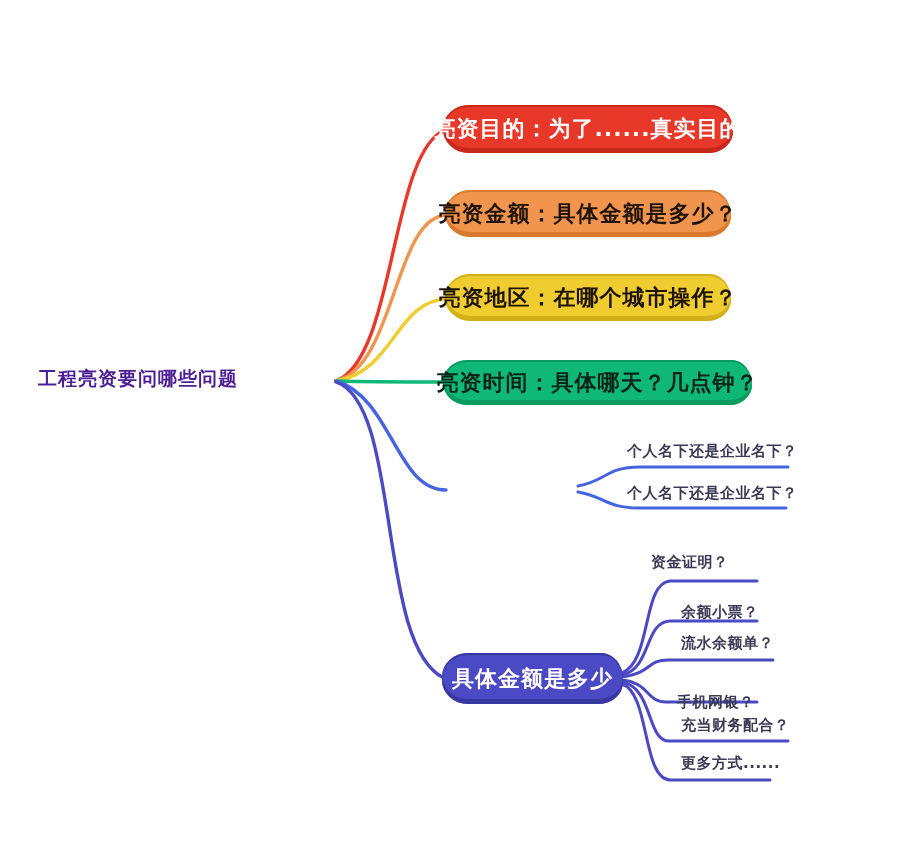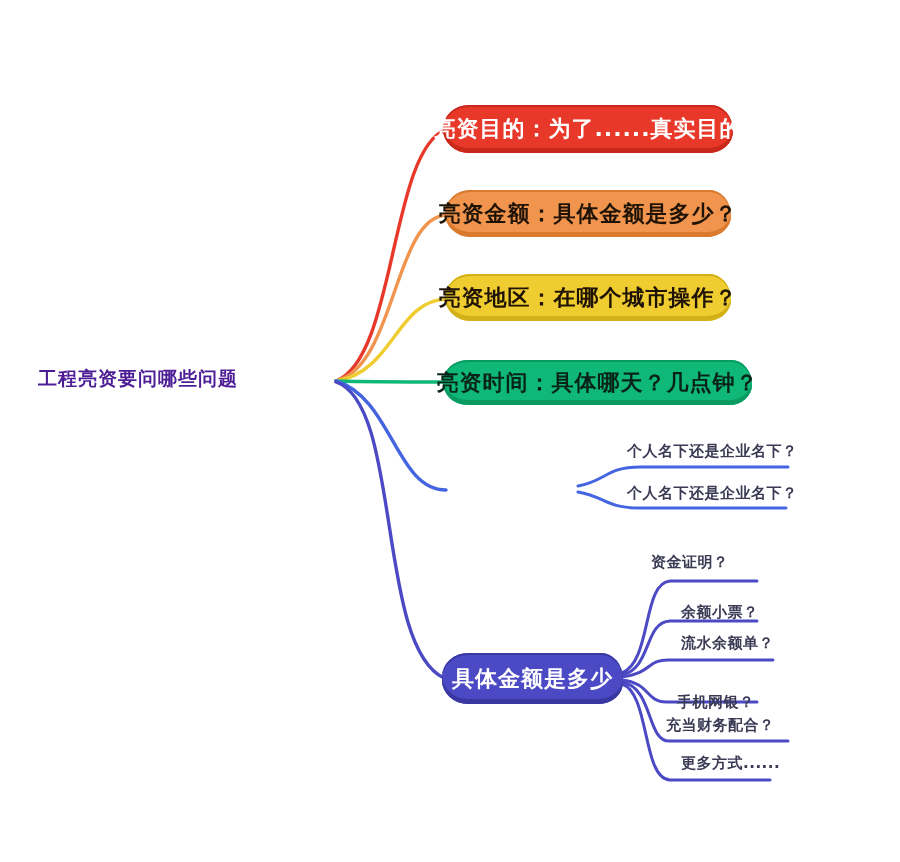--- a/index.html
+++ b/index.html
@@ -94,16 +94,16 @@
 
   <div class="pill pill-main" style="left: 442px; top: 653px; width: 181px; height: 51px; --bg: #4B49C4; --fg: #FFFFFF; --shade: #3937A0;">具体金额是多少</div>
 
   <div class="child-label" style="left:627px; top:442px;">个人名下还是企业名下？</div>
   <div class="child-label" style="left:627px; top:484px;">个人名下还是企业名下？</div>
 
   <div class="child-label" style="left:651px; top:553px;">资金证明？</div>
   <div class="child-label" style="left:681px; top:594px;margin-top:9px;">余额小票？</div>
   <div class="child-label" style="left:681px; top:634px;">流水余额单？</div>
   <div class="child-label" style="left:677px; top:693px;">手机网银？</div>
-  <div class="child-label" style="left:666px; top:716px;">充当财务配合？</div>
+  <div class="child-label" style="left:681px; top:716px;">充当财务配合？</div>
   <div class="child-label" style="left:681px; top:754px;">更多方式......</div>
 
 </div>
 
 </body></html>

